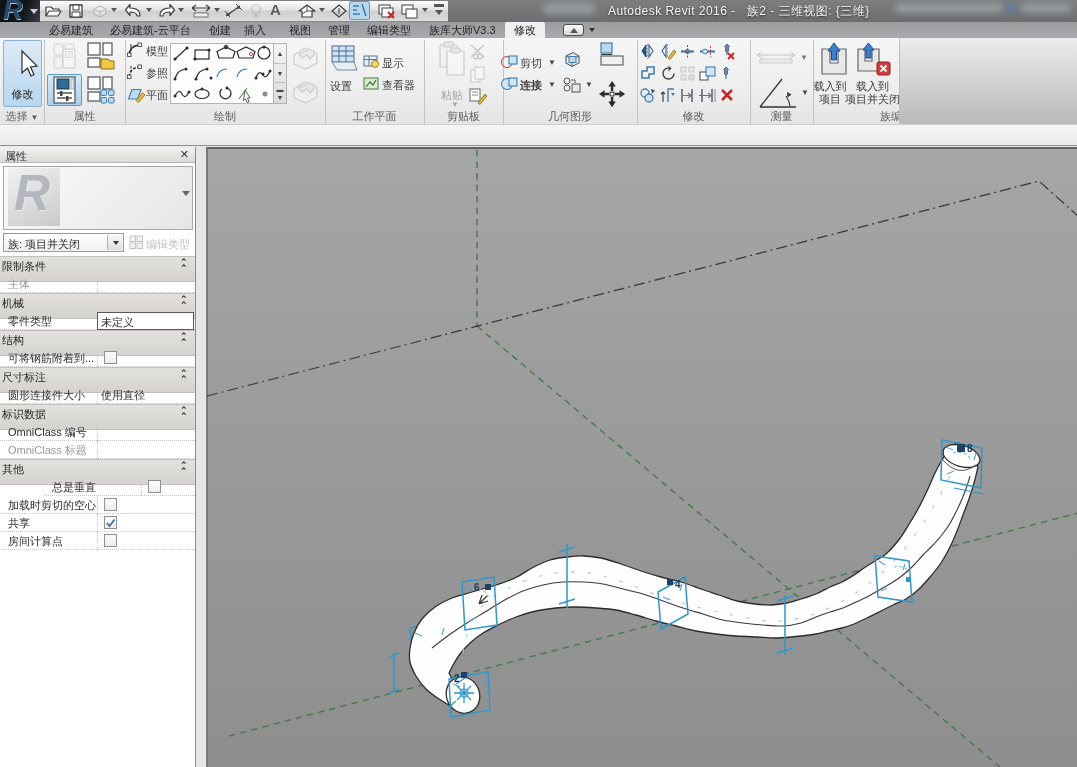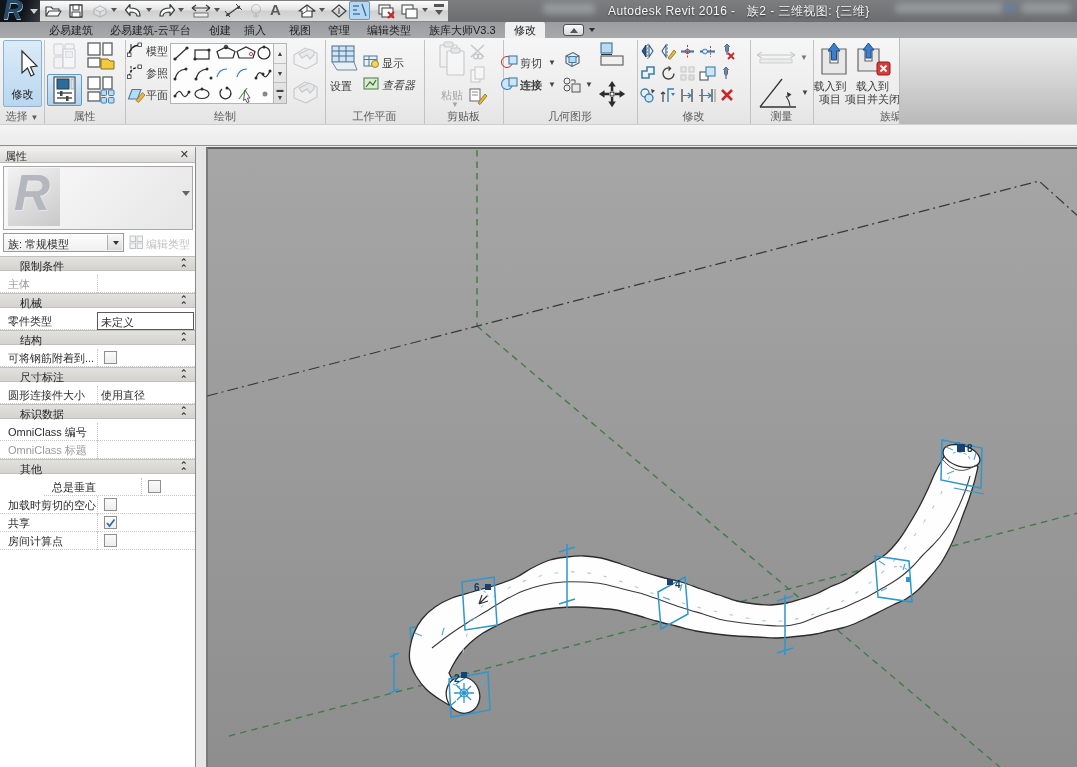--- a/index.html
+++ b/index.html
@@ -28,21 +28,21 @@
 .plabel { position:absolute; top:71px; height:15px; line-height:15px; font-size:11px; color:#5c5c5c; text-align:center; }
 #ribempty { position:absolute; left:899px; top:0; width:178px; height:86px; background:linear-gradient(#ececec,#b9b9b9); border-left:1px solid #bdbdbd; }
 .rtext { position:absolute; font-size:11px; color:#3c3c3c; }
 .gtext { position:absolute; font-size:11px; color:#a4a4a4; }
 
 #optbar { position:absolute; left:0; top:124px; width:1077px; height:22px; background:linear-gradient(#f4f4f4,#ebebeb); border-top:1px solid #cfcfcf; border-bottom:1px solid #8e8e8e; }
 
 #props { position:absolute; left:0; top:147px; width:196px; height:620px; background:#ffffff; border-right:1px solid #8a8a8a; font-size:11px; color:#2b2b2b; }
 #phead { position:absolute; left:0; top:0; width:195px; height:16px; background:linear-gradient(#f2f1ef,#dcdad7); border-bottom:1px solid #b9b7b4; }
 #splitter { position:absolute; left:196px; top:147px; width:10px; height:620px; background:#e6e6e6; }
-.sect { position:absolute; left:0; width:195px; height:15px; background:linear-gradient(#e3e1de,#d5d3d0); border-top:1px solid #c2c0bd; border-bottom:1px solid #c2c0bd; line-height:18px; padding-left:20px; color:#1f1f1f; }
+.sect { position:absolute; left:0; width:195px; height:26px; background:linear-gradient(#e3e1de,#d5d3d0); border-top:1px solid #c2c0bd; border-bottom:1px solid #c2c0bd; line-height:18px; padding-left:2px; color:#1f1f1f; }
 .chev { position:absolute; right:5px; top:2px; width:10px; height:13px; color:#333; font-size:9px; line-height:6px; font-weight:bold; }
 .prow { position:absolute; left:0; width:195px; height:18px; border-bottom:1px dotted #c9c9c9; }
 .plab { position:absolute; left:8px; top:2px; white-space:nowrap; }
 .pval { position:absolute; left:97px; top:0; width:97px; height:18px; border-left:1px dotted #c9c9c9; }
 .cb { position:absolute; left:6px; top:2px; width:13px; height:13px; border:1px solid #8f8f8f; background:linear-gradient(#fbfbfb,#ededed); }
 
 #vp { position:absolute; left:206px; top:147px; width:871px; height:620px; background:linear-gradient(#a9a9a9,#8d8d8d); border-top:1px solid #646464; border-left:1px solid #7c7c7c; }
 </style>
 </head>
 <body>
@@ -321,21 +321,21 @@
           <circle cx="12" cy="10" r="3.5" fill="#f6d75a" stroke="#8a6d1a" stroke-width=".8"></circle>
         </svg>
 </div>
 <div class="rtext" style="left:382px;top:18px;text-align:right;">显示</div>
 <div class="abs" style="left:363px;top:38px;width:17px;height:15px;">
  <svg width="17" height="15">
           <rect x="1" y="2" width="14" height="11" fill="#d8ecd2" stroke="#4a7a42" stroke-width="1"></rect>
           <path d="M3 11 L7 6 L10 9 L13 4" fill="none" stroke="#3f6e38" stroke-width="1.2"></path>
         </svg>
 </div>
-<div class="rtext" style="left:382px;top:40px;font-style:italic;">查看器</div>
+<div class="rtext" style="left:382px;top:40px;">查看器</div>
 <div class="plabel" style="left:325px;width:99px;">工作平面</div>
 
 <div class="abs" style="left:438px;top:3px;width:30px;height:38px;opacity:.45;">
  <svg width="30" height="38">
           <g fill="#f0f0f0" stroke="#8e959b" stroke-width="1.1">
             <rect x="2" y="4" width="17" height="22" rx="1"></rect>
             <rect x="6" y="1" width="9" height="5" rx="1.5" fill="#d8d8d8"></rect>
             <rect x="9" y="10" width="17" height="24" rx="1" fill="#fbfbfb"></rect>
             <rect x="13" y="7" width="9" height="5" rx="1.5" fill="#d8d8d8"></rect>
           </g>
@@ -539,21 +539,21 @@
         <span style="position:absolute;left:5px;top:2px;">属性</span>
         <span style="position:absolute;right:6px;top:1px;font-size:11px;color:#333;">✕</span>
       </div>
 <div class="abs" style="left:3px;top:19px;width:190px;height:64px;background:linear-gradient(135deg,#fafafa,#e6e6e6);border:1px solid #a8a8a8;">
   <div style="position:absolute;left:4px;top:1px;width:52px;height:58px;background:linear-gradient(150deg,#f2f2f2,#c9c9c9);overflow:hidden;">
     <div style="position:absolute;left:6px;top:-4px;font-size:50px;font-weight:bold;font-style:italic;color:#b4b8be;text-shadow:1px 1px 1px #e8e8e8;">R</div>
   </div>
   <div style="position:absolute;right:2px;top:24px;width:0;height:0;border-left:4px solid transparent;border-right:4px solid transparent;border-top:5px solid #666;"></div>
 </div>
 <div class="abs" style="left:3px;top:86px;width:121px;height:19px;background:linear-gradient(#fefefe,#f0f0f0);border:1px solid #9a9a9a;">
-  <span style="position:absolute;left:4px;top:3px;">族: 常规模型</span>
+  <span style="position:absolute;left:4px;top:3px;">族: 项目并关闭</span>
   <div style="position:absolute;right:1px;top:1px;width:15px;height:15px;background:linear-gradient(#f8f8f8,#dcdcdc);border-left:1px solid #b0b0b0;"></div>
   <div style="position:absolute;right:4px;top:7px;width:0;height:0;border-left:3.5px solid transparent;border-right:3.5px solid transparent;border-top:4px solid #333;"></div>
 </div>
 <div class="abs" style="left:129px;top:87px;width:66px;height:18px;opacity:.55;">
   <svg width="15" height="15" style="position:absolute;left:0;top:1px;">
           <g fill="#e8e8e8" stroke="#8e959b">
             <rect x="1" y="1" width="5.5" height="5.5"></rect>
             <rect x="8" y="1" width="5.5" height="5.5"></rect>
             <rect x="1" y="8" width="5.5" height="5.5"></rect>
             <rect x="8" y="8" width="5.5" height="5.5"></rect>

